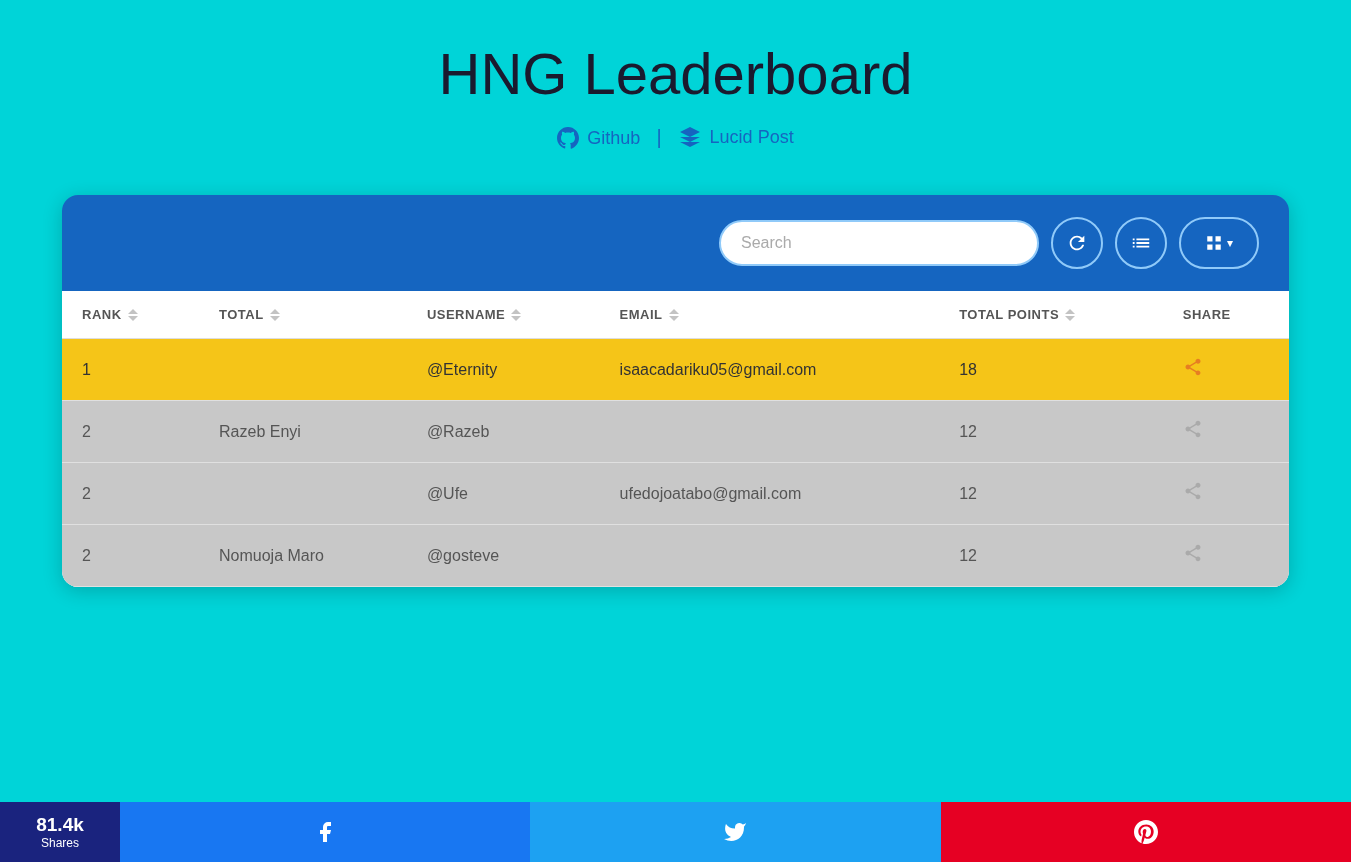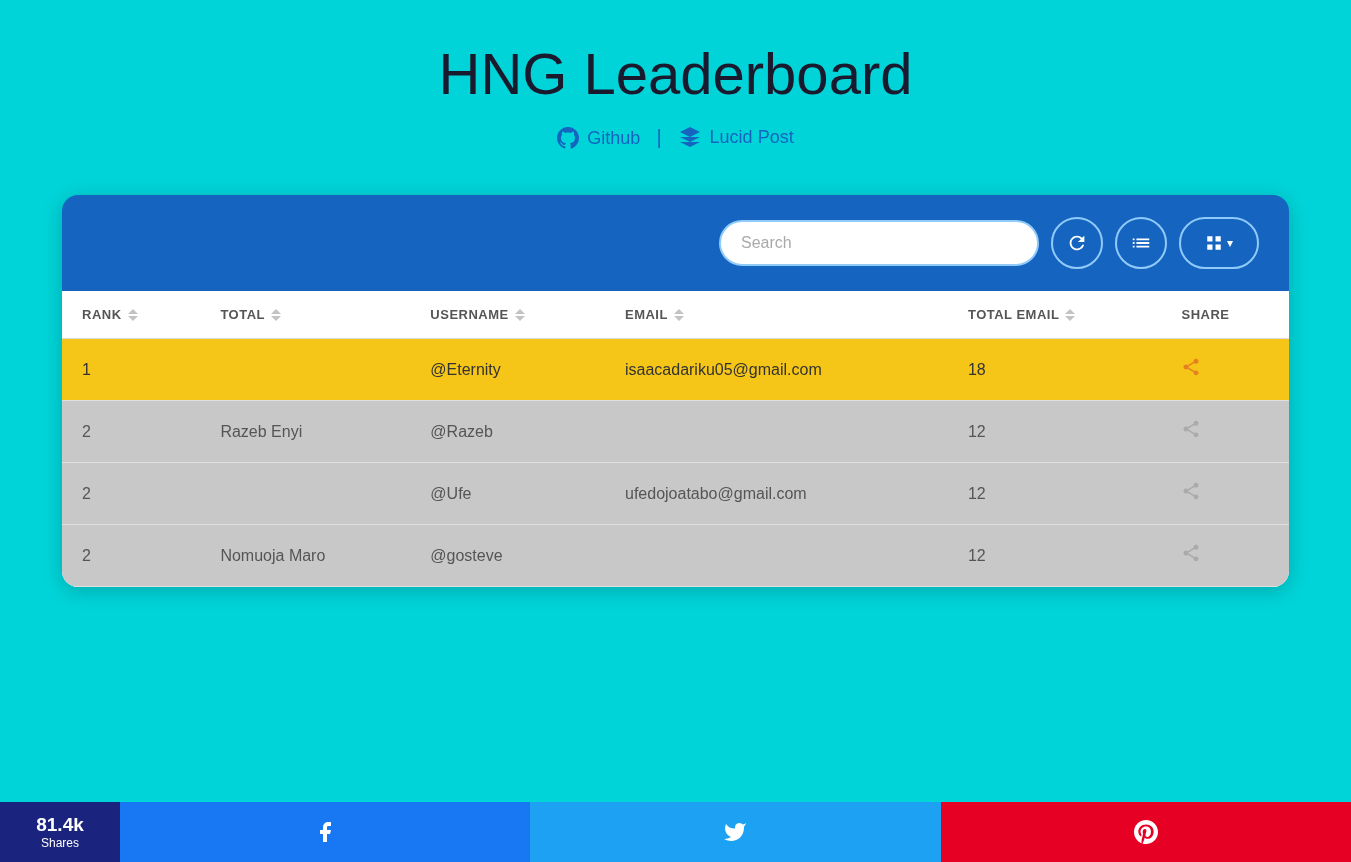--- a/index.html
+++ b/index.html
@@ -277,21 +277,21 @@
           </div>
         </th>
         <th>
           <div class="th-with-sort">
             <span>EMAIL</span>
             <span class="sort-icon"></span>
           </div>
         </th>
         <th>
           <div class="th-with-sort">
-            <span>TOTAL EMAIL</span>
+            <span>TOTAL POINTS</span>
             <span class="sort-icon"></span>
           </div>
         </th>
         <th>
           <span>SHARE</span>
         </th>
       </tr>
     </thead>
     <tbody id="table-body">
 

